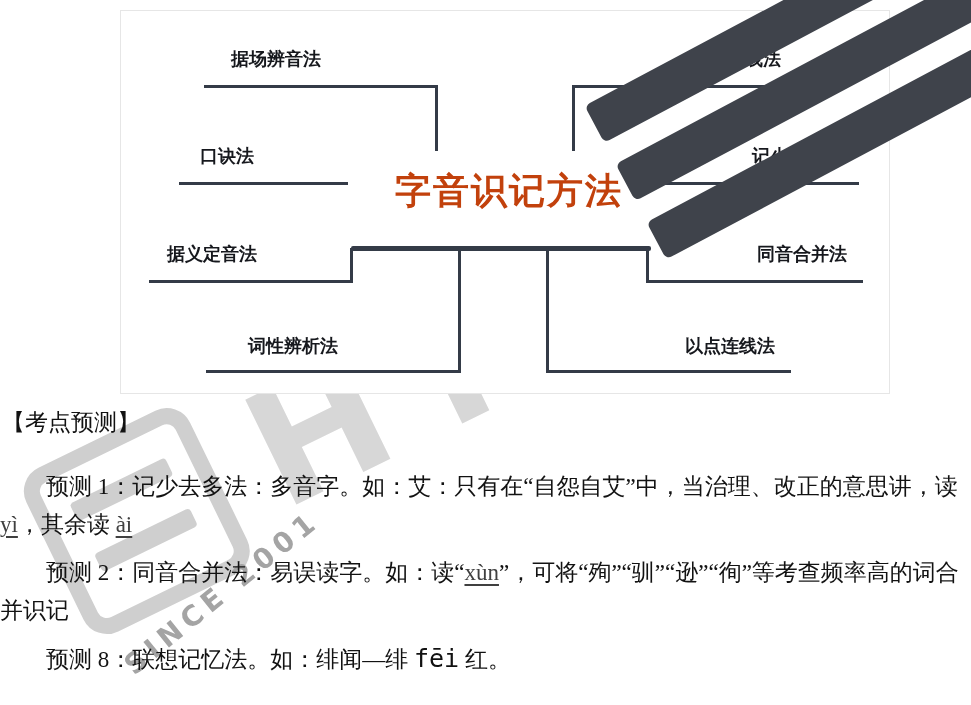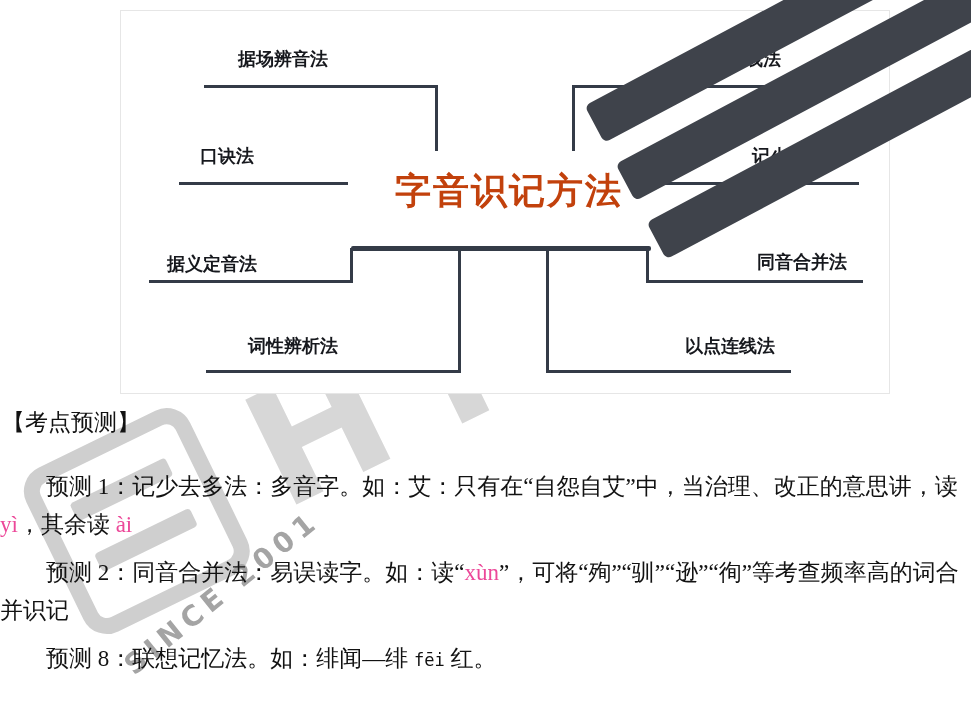--- a/index.html
+++ b/index.html
@@ -38,23 +38,23 @@
   .dg-line{position:absolute;background:#343b47;}
   .dg-line.h{height:3px;}
   .dg-line.v{width:3px;}
   .dg-line.center{height:5px;border-radius:2px;}
 
   
   .content{position:absolute;left:0;top:404px;width:971px;z-index:2;
            font:23px/38px "Liberation Serif","DejaVu Serif",serif;color:#121212;}
   .heading{margin:0 0 26px 2px;}
   .content p{margin:0 0 10px 0;text-indent:2em;}
-  .pinyin{color:#ec4899;text-underline-offset:4px;
+  .pinyin{color:#404040;text-decoration:underline;text-underline-offset:4px;
           font-family:"Liberation Serif","DejaVu Serif",serif;}
-  .latin-dark{color:#111;font-family:"DejaVu Sans Mono","Liberation Mono",monospace;font-size:17px;}
+  .latin-dark{color:#111;font-family:"DejaVu Sans Mono","Liberation Mono",monospace;font-size:25px;}
 </style>
 </head>
 <body>
 
 <div class="page">
 
   <div class="wm">
     <div class="wm-main">
       <span class="wm-logo">
         <span class="wm-logo-bar t"></span>
@@ -64,28 +64,28 @@
       <span class="wm-brand-suffix">.NET</span>
     </div>
     <div class="wm-since">SINCE 2001</div>
   </div>
 
   <div class="diagram">
     <div class="dg-title">字音识记方法</div>
 
     <div class="dg-line h center" style="left:230px;top:235px;width:300px;"></div>
 
-    <div class="dg-label" style="left:162px;top:36px;font-family:Liberation Serif, serif;">据场辨音法</div>
+    <div class="dg-label" style="left:155px;top:36px;font-family:Liberation Serif, serif;">据场辨音法</div>
     <div class="dg-label" style="left:106px;top:133px;">口诀法</div>
-    <div class="dg-label" style="left:91px;top:241px;">据义定音法</div>
+    <div class="dg-label" style="left:91px;top:231px;">据义定音法</div>
     <div class="dg-label" style="left:148px;top:323px;margin-left:24px;">词性辨析法</div>
 
     <div class="dg-label" style="left:615px;top:36px;">以点连线法</div>
     <div class="dg-label" style="left:676px;top:133px;">记少去多法</div>
-    <div class="dg-label" style="left:681px;top:239px;">同音合并法</div>
+    <div class="dg-label" style="left:681px;top:231px;">同音合并法</div>
     <div class="dg-label" style="left:609px;top:323px;">以点连线法</div>
 
     <div class="dg-line h" style="left:83px;top:74px;width:234px;"></div>
     <div class="dg-line v" style="left:314px;top:74px;height:66px;"></div>
 
     <div class="dg-line h" style="left:58px;top:171px;width:169px;"></div>
 
     <div class="dg-line h" style="left:28px;top:269px;width:204px;"></div>
     <div class="dg-line v" style="left:229px;top:237px;height:35px;"></div>
 

